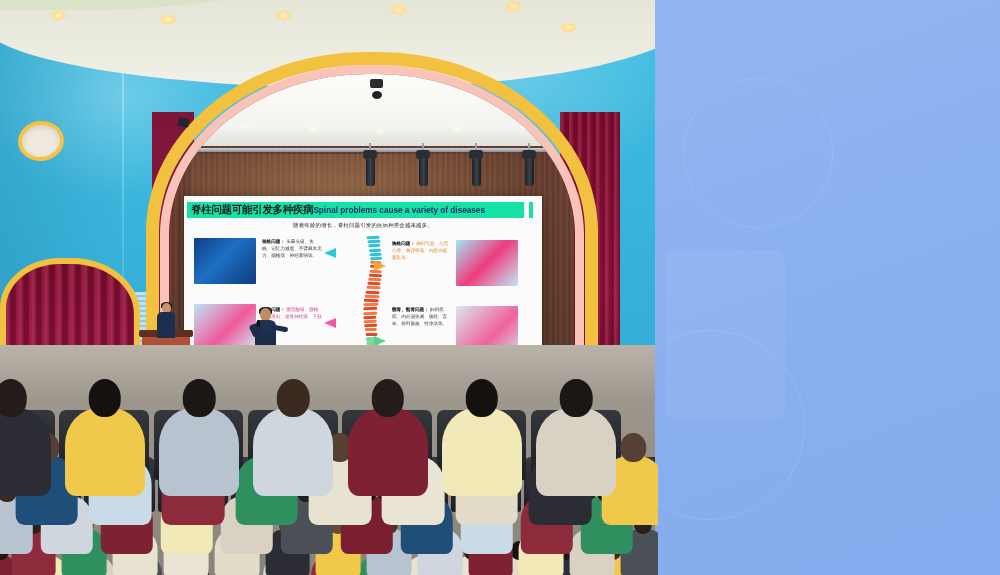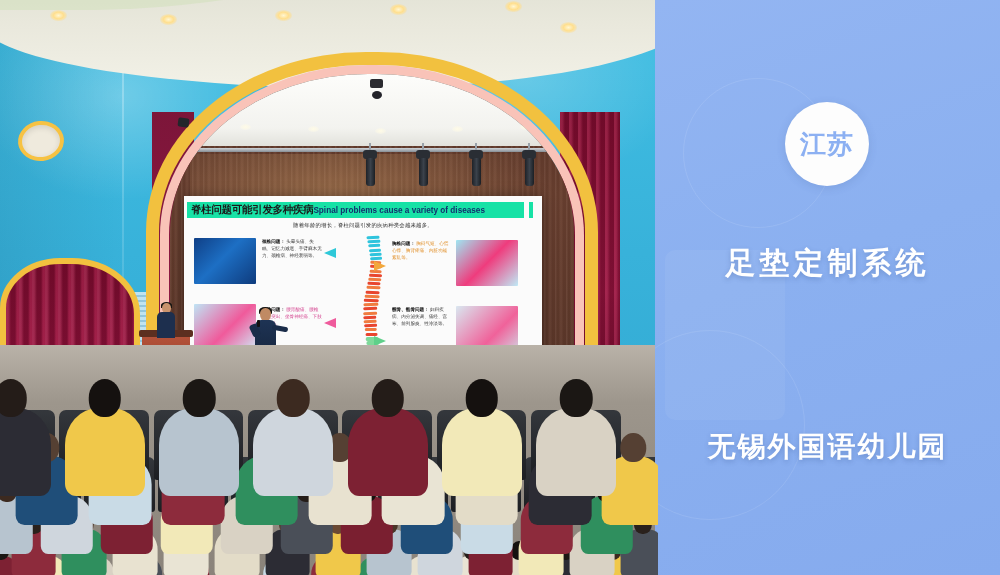--- a/index.html
+++ b/index.html
@@ -846,22 +846,17 @@
   <div class="bleed">
     <div class="bleed-inner" style="background:linear-gradient(180deg,#e9e8dc 0 12%,#3fbde2 12% 55%,#8d0d35 55% 78%,#8a837a 78% 100%);"></div>
   </div>
 
   <div class="panel">
     <div class="panel-wm" style="left:28px;top:78px;width:150px;height:150px;"></div>
     <div class="panel-wm" style="left:-40px;top:330px;width:190px;height:190px;"></div>
     <div class="panel-wm2" style="left:10px;top:250px;width:120px;height:170px;"></div>
   </div>
 
-  <div class="badge-circle">
-    <span>江苏</span>
-  </div>
-
-  <div class="prod-title">足垫定制系统</div>
-
-
-  <div class="venue-name">无锡外国语幼儿园</div>
+
+
+
 
 </div>
 
 </body></html>

